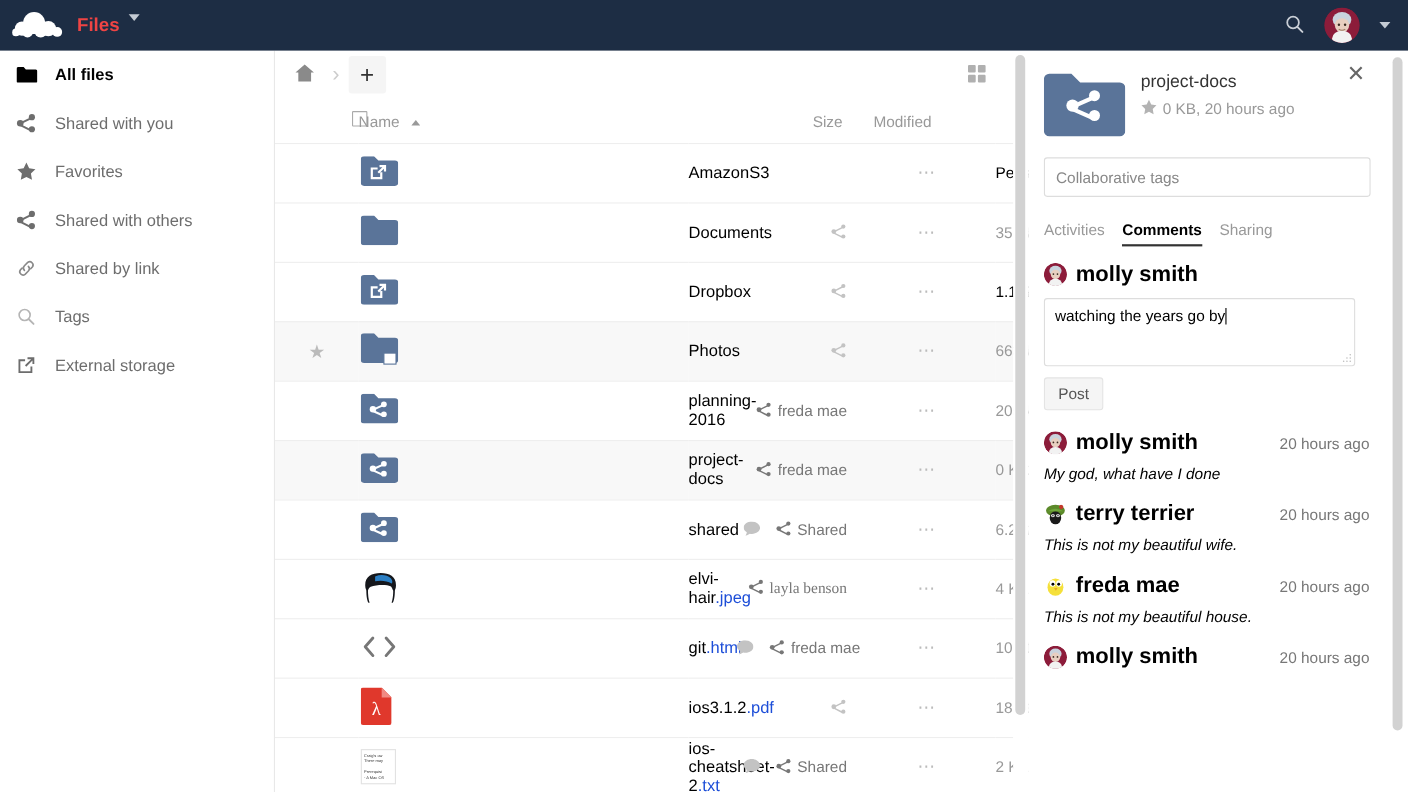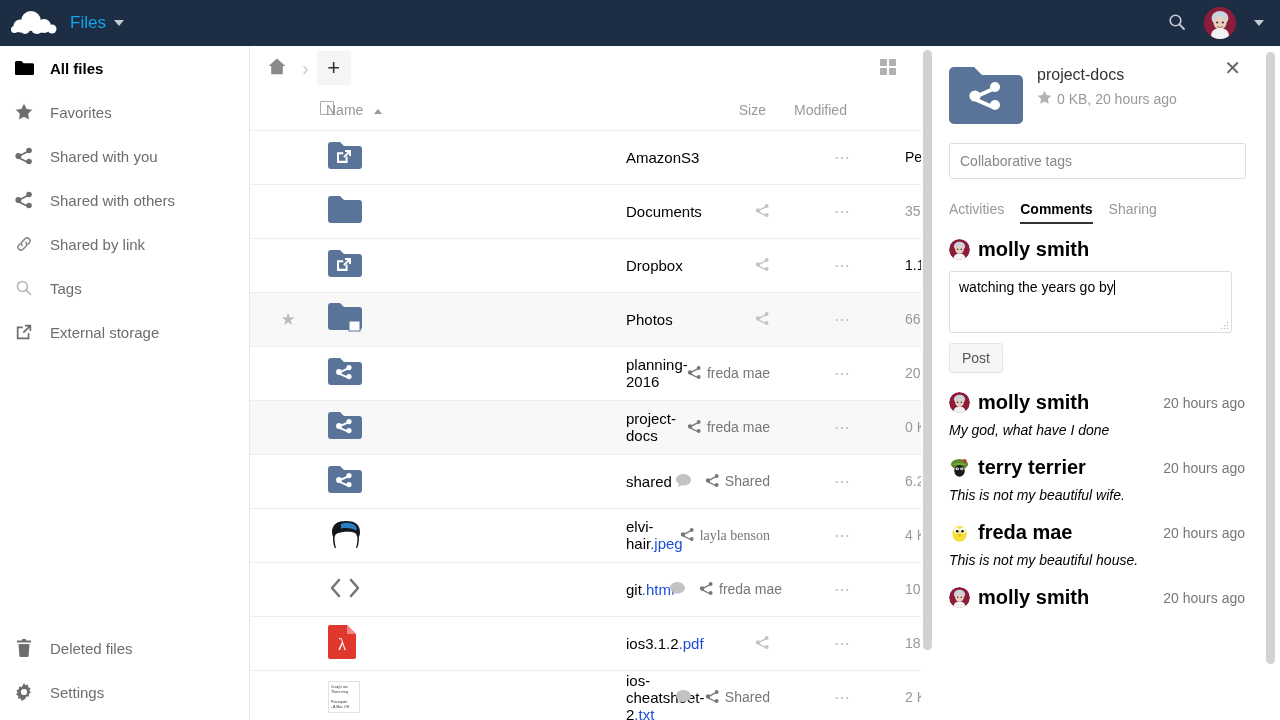--- a/index.html
+++ b/index.html
@@ -11,21 +11,21 @@
     background: #fff;
   }
 
   
   #header {
     position: absolute; top: 0; left: 0; width: 1280px; height: 46px;
     background: #1d2d44; display: flex; align-items: center; z-index: 50;
   }
   #logo { width: 70px; display: flex; align-items: center; justify-content: center; }
   #app-name {
-    color: #0ea5e9; font-size: 17px; display: flex; align-items: center; gap: 8px;
+    color: #ef4444; font-size: 17px; display: flex; gap: 8px; font-weight: bold;
   }
   .caret-down {
     width: 0; height: 0; border-left: 5px solid transparent;
     border-right: 5px solid transparent; border-top: 6px solid #c4cbd4;
   }
   #header-right {
     margin-left: auto; display: flex; align-items: center; gap: 18px; padding-right: 16px;
   }
   #avatar-top {
     width: 32px; height: 32px; border-radius: 50%; background: #8c1c3a;
@@ -203,51 +203,51 @@
       <svg width="19" height="16" viewBox="0 0 19 16">
           <path d="M0 2.5A1.5 1.5 0 0 1 1.5 1h5l2 2.2h9A1.5 1.5 0 0 1 19 4.7V14a1 1 0 0 1-1 1H1a1 1 0 0 1-1-1z" fill="#000"></path>
         </svg>
     </span>
     <span>All files</span>
   </div>
 
   <div class="nav-item">
     <span class="nav-ico">
       <svg width="18" height="18" viewBox="0 0 18 18">
+          <g fill="#6d6d6d">
+            <circle cx="14" cy="3.5" r="2.8"></circle>
+            <circle cx="14" cy="14.5" r="2.8"></circle>
+            <circle cx="3.4" cy="9" r="3"></circle>
+            <path d="M4 8l9-4.5.8 1.6L4.8 9.6zM4 10l9 4.5-.8 1.6L3.2 11.6z"></path>
+          </g>
+        </svg>
+    </span>
+    <span>Shared with you</span>
+  </div>
+
+  <div class="nav-item">
+    <span class="nav-ico">
+      <svg width="18" height="18" viewBox="0 0 18 18">
           <path d="M9 0.8l2.5 5.2 5.7.8-4.1 4 1 5.7L9 13.8 3.9 16.5l1-5.7L.8 6.8l5.7-.8z" fill="#6d6d6d"></path>
         </svg>
     </span>
     <span>Favorites</span>
   </div>
 
   <div class="nav-item">
     <span class="nav-ico">
       <svg width="18" height="18" viewBox="0 0 18 18">
           <g fill="#6d6d6d">
             <circle cx="14" cy="3.5" r="2.8"></circle>
             <circle cx="14" cy="14.5" r="2.8"></circle>
             <circle cx="3.4" cy="9" r="3"></circle>
             <path d="M4 8l9-4.5.8 1.6L4.8 9.6zM4 10l9 4.5-.8 1.6L3.2 11.6z"></path>
           </g>
         </svg>
     </span>
-    <span>Shared with you</span>
-  </div>
-
-  <div class="nav-item">
-    <span class="nav-ico">
-      <svg width="18" height="18" viewBox="0 0 18 18">
-          <g fill="#6d6d6d">
-            <circle cx="14" cy="3.5" r="2.8"></circle>
-            <circle cx="14" cy="14.5" r="2.8"></circle>
-            <circle cx="3.4" cy="9" r="3"></circle>
-            <path d="M4 8l9-4.5.8 1.6L4.8 9.6zM4 10l9 4.5-.8 1.6L3.2 11.6z"></path>
-          </g>
-        </svg>
-    </span>
     <span>Shared with others</span>
   </div>
 
   <div class="nav-item">
     <span class="nav-ico">
       <svg width="18" height="18" viewBox="0 0 18 18">
           <g fill="none" stroke="#8a8a8a" stroke-width="1.5" stroke-linecap="round">
             <path d="M7.2 10.8a3 3 0 0 1 0-4.2l3-3a3 3 0 0 1 4.2 4.2l-1.5 1.5"></path>
             <path d="M10.8 7.2a3 3 0 0 1 0 4.2l-3 3a3 3 0 0 1-4.2-4.2l1.5-1.5"></path>
           </g>
@@ -269,39 +269,20 @@
   <div class="nav-item">
     <span class="nav-ico">
       <svg width="18" height="18" viewBox="0 0 18 18">
           <path d="M1.8 3.6h6v1.7H3.5v9.2h9.2v-4.3h1.7v6H1.8z" fill="#6d6d6d"></path>
           <path d="M10 1.8h6.2V8h-1.7V4.7L8.9 10.3 7.7 9.1l5.6-5.6H10z" fill="#6d6d6d"></path>
         </svg>
     </span>
     <span>External storage</span>
   </div>
 
-  <div id="nav-bottom">
-    <div class="nav-item">
-      <span class="nav-ico">
-        <svg width="16" height="18" viewBox="0 0 16 18">
-            <path d="M6 0h4v1.6h5v1.9H1V1.6h5zM2.5 5h11l-.9 12.1a1 1 0 0 1-1 .9H4.4a1 1 0 0 1-1-.9z" fill="#6d6d6d"></path>
-          </svg>
-      </span>
-      <span>Deleted files</span>
-    </div>
-    <div class="nav-item">
-      <span class="nav-ico">
-        <svg width="18" height="18" viewBox="0 0 18 18">
-            <path d="M9 0l1.4 2.2 2.5-.6.3 2.6 2.4 1-1.3 2.3 1.6 2-2.2 1.4.3 2.6-2.6.1-1.2 2.3L9 16.5l-2.2 1.4-1.2-2.3-2.6-.1.3-2.6L1.1 11.5l1.6-2L1.4 7.2l2.4-1 .3-2.6 2.5.6z" fill="#6d6d6d"></path>
-            <circle cx="9" cy="9" r="3.1" fill="#fff"></circle>
-          </svg>
-      </span>
-      <span>Settings</span>
-    </div>
-  </div>
 </div>
 
 <div id="filelist">
 
   <div id="controls">
     <div id="breadcrumb">
       <span style="padding:0 8px;">
         <svg width="18" height="17" viewBox="0 0 18 17">
             <path d="M9 0.6L17.4 8h-2.6v8.2H3.2V8H.6z" fill="#8a8a8a"></path>
           </svg>

